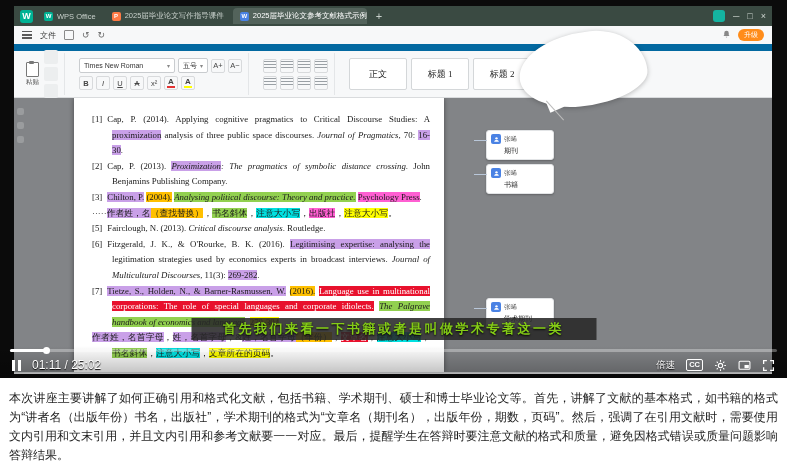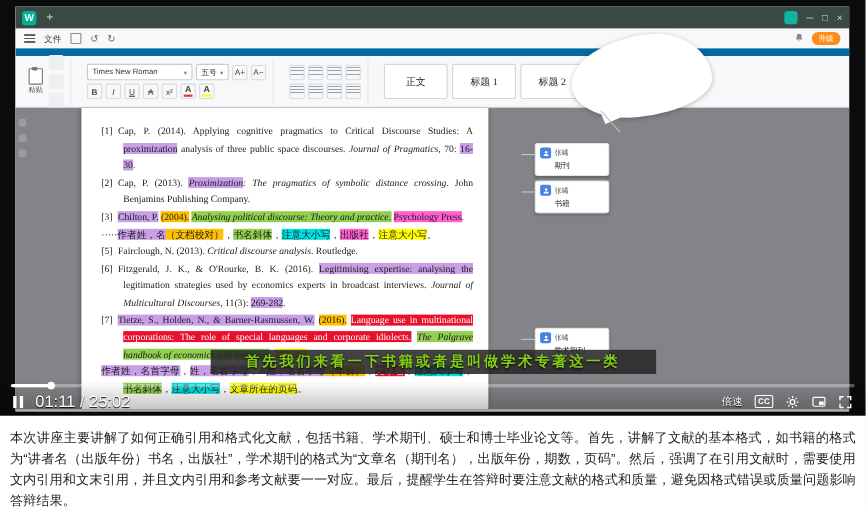--- a/index.html
+++ b/index.html
@@ -122,39 +122,53 @@
   
   .controls{position:absolute;left:0;right:0;bottom:0;height:32px;z-index:9;
     background:linear-gradient(transparent,rgba(0,0,0,.28));}
   .track{position:absolute;left:10px;right:10px;top:3px;height:3px;background:rgba(255,255,255,.32);border-radius:2px;}
   .played{height:100%;background:#fff;border-radius:2px;}
   .knob{position:absolute;top:-2px;width:7px;height:7px;background:#fff;border-radius:50%;margin-left:-3px;}
   .crow{position:absolute;left:0;right:0;bottom:2px;height:22px;display:flex;align-items:center;
     padding:0 12px;gap:11px;color:#fff;}
   .pause{display:inline-flex;gap:3px;}
   .pause i{width:3px;height:11px;background:#fff;display:block;}
-  .time{font-size:15px;text-shadow:0 1px 1px #000;}
+  .time{font-size:12px;text-shadow:0 1px 1px #000;}
   .spacer{flex:1;}
   .speed{font-size:9.5px;text-shadow:0 1px 1px #000;}
   .ccbox{border:1px solid #fff;border-radius:2px;font-size:7.5px;font-weight:bold;padding:0 2px;line-height:10px;}
   .cicon svg{width:13px;height:13px;display:block;}
 
   
   .desc{position:absolute;left:0;top:378px;width:787px;height:95px;background:#fff;box-sizing:border-box;
     padding:11px 9px 0 9px;font-size:12px;line-height:19px;color:#1f1f1f;text-align:justify;}
 </style>
 </head>
 <body>
 
 <div class="stage">
   <div class="player">
     <div class="screen">
 
       <div class="tb">
         <span class="wps-logo">W</span>
+        <div class="tb-tabs" id="tb-tabs">
+            <div class="tbtab">
+              <span class="dicon" style="background: rgb(0, 178, 148);">W</span>
+              <span>WPS Office</span>
+            </div>
+            <div class="tbtab">
+              <span class="dicon" style="background: rgb(255, 122, 69);">P</span>
+              <span>2025届毕业论文写作指导课件</span>
+            </div>
+            <div class="tbtab active">
+              <span class="dicon" style="background: rgb(74, 130, 228);">W</span>
+              <span>2025届毕业论文参考文献格式示例</span>
+            </div>
+          </div>
         <span class="newtab">+</span>
         <div class="tb-right">
           <span class="avatar"></span>
           <span>─</span>
           <span>□</span>
           <span>×</span>
         </div>
       </div>
 
       <div class="menurow">
@@ -287,21 +301,21 @@
       <div class="workspace">
         <div class="side-dots">
             <span></span>
             <span></span>
             <span></span>
           </div>
         <div class="page-doc" id="refs">
             <div class="ref"><span class="rnum">[1]</span><span>Cap, P. (2014). Applying cognitive pragmatics to Critical Discourse Studies: A </span><span class="hl-purple">proximization</span><span> analysis of three public space discourses. </span><span class="it">Journal of Pragmatics</span><span>, 70: </span><span class="hl-purple">16-30</span><span>.</span></div>
             <div class="ref"><span class="rnum">[2]</span><span>Cap, P. (2013). </span><span class="it hl-purple">Proximization</span><span class="it">: The pragmatics of symbolic distance crossing</span><span>. John Benjamins Publishing Company.</span></div>
             <div class="ref"><span class="rnum">[3]</span><span class="hl-purple">Chilton, P.</span><span> </span><span class="hl-orange">(2004).</span><span> </span><span class="it hl-green">Analysing political discourse: Theory and practice.</span><span> </span><span class="hl-pink">Psychology Press</span><span>.</span></div>
-            <div class="ref cn"><span>·····</span><span class="hl-purple">作者姓，名</span><span class="hl-orange">（文档校对）</span><span>，</span><span class="hl-green">书名斜体</span><span>，</span><span class="hl-cyan">注意大小写</span><span>，</span><span class="hl-pink">出版社</span><span>，</span><span class="hl-yellow">注意大小写</span><span>。</span></div>
+            <div class="ref cn"><span>·····</span><span class="hl-purple">作者姓，名</span><span class="hl-orange">（查找替换）</span><span>，</span><span class="hl-green">书名斜体</span><span>，</span><span class="hl-cyan">注意大小写</span><span>，</span><span class="hl-pink">出版社</span><span>，</span><span class="hl-yellow">注意大小写</span><span>。</span></div>
             <div class="ref"><span class="rnum">[5]</span><span>Fairclough, N. (2013). </span><span class="it">Critical discourse analysis</span><span>. Routledge.</span></div>
             <div class="ref"><span class="rnum">[6]</span><span>Fitzgerald, J. K., &amp; O'Rourke, B. K. (2016). </span><span class="hl-purple">Legitimising expertise: analysing the</span><span> legitimation strategies used by economics experts in broadcast interviews. </span><span class="it">Journal of Multicultural Discourses</span><span>, 11(3): </span><span class="hl-purple">269-282</span><span>.</span></div>
             <div class="ref"><span class="rnum">[7]</span><span class="hl-purple">Tietze, S., Holden, N., &amp; Barner-Rasmussen, W.</span><span> </span><span class="hl-orange">(2016).</span><span> </span><span class="hl-red">Language use in multinational corporations: The role of special languages and corporate idiolects.</span><span> </span><span class="it hl-green">The Palgrave handbook of economics and language</span><span>, </span><span class="hl-yellow">279-304</span><span>.</span></div>
             <div class="ref cn"><span class="hl-purple">作者姓，名首字母</span><span>，</span><span class="hl-purple">姓，名首字母</span><span>，&amp;</span><span class="hl-purple">姓，名首字母</span><span class="hl-orange">（年份）</span><span>，</span><span class="hl-red">文章名</span><span>，</span><span class="hl-cyan">注意大小写</span><span>，</span><span class="hl-green">书名斜体</span><span>，</span><span class="hl-cyan">注意大小写</span><span>，</span><span class="hl-yellow">文章所在的页码</span><span>。</span></div>
           </div>
         <div id="comments">
             <div class="ccard">
               <div class="chead">
                 <span class="cav">
                   <svg viewBox="0 0 24 24" fill="#fff">

